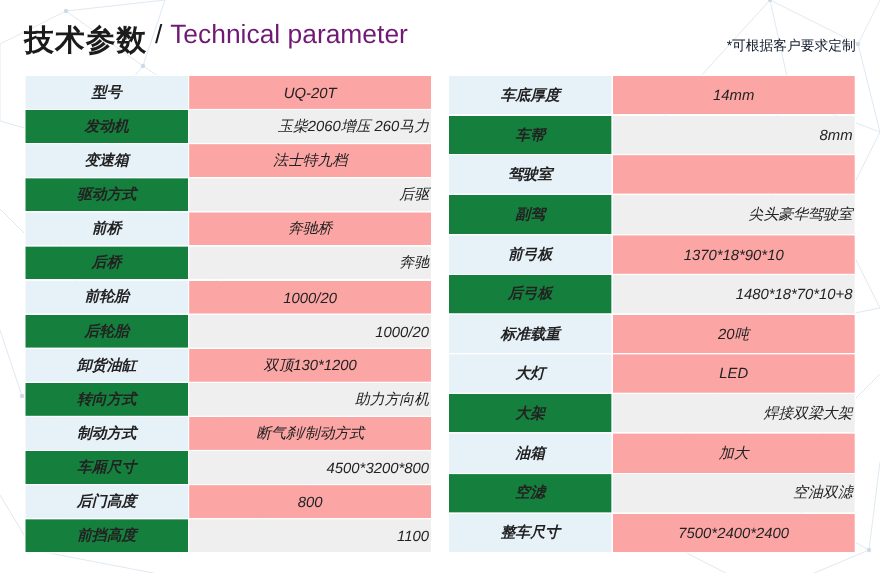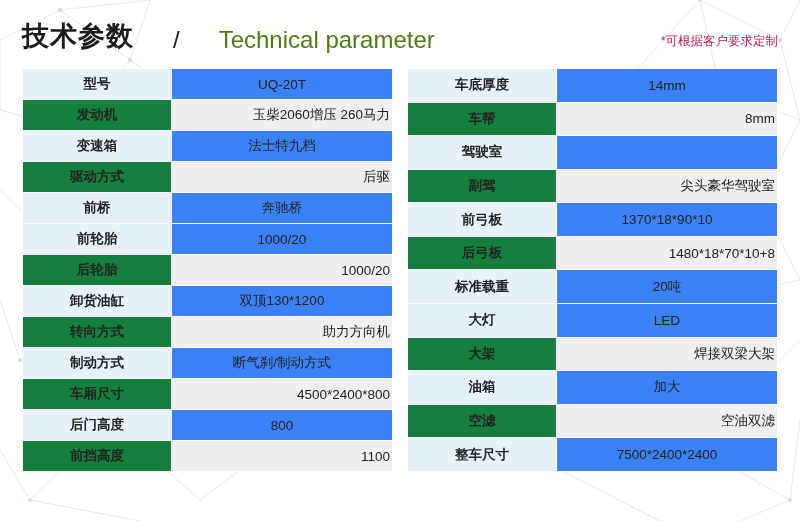--- a/index.html
+++ b/index.html
@@ -30,75 +30,75 @@
     padding: 18px 22px 0 22px;
   }
   .header {
     display: flex;
     align-items: flex-end;
     justify-content: space-between;
     margin-bottom: 14px;
   }
   .title-wrap {
     display: flex;
-    align-items: flex-end;
+    align-items: flex-start;
     white-space: nowrap;
-    gap: 32px;
   }
   .title-cn {
     font-size: 27px;
     font-weight: bold;
     color: #1b1b1b;
     letter-spacing: 1px;
   }
   .title-sep {
     font-size: 24px;
     color: #1b1b1b;
     margin: 0 7px;
     font-weight: normal;
   }
   .title-en {
     font-size: 24px;
-    color: #4d7c0f;
+    color: #701a75;
     font-weight: normal;
   }
   .note {
     font-size: 12.5px;
-    color: #be185d;
+    color: #0f172a;
     padding-bottom: 4px;
     white-space: nowrap;
   }
   .tables {
     display: flex;
     gap: 14px;
   }
   .spec-table {
     border-collapse: collapse;
     width: 372px;
     table-layout: fixed;
+    font-style: italic;
   }
   .spec-table td {
     height: 30px;
     border: 1px solid #ffffff;
     font-size: 13.5px;
     color: #222222;
     text-align: center;
     vertical-align: middle;
     padding: 0 2px;
     overflow: hidden;
     white-space: nowrap;
   }
   .spec-table td.label {
     width: 40%;
     font-weight: bold;
     background: #e7f1f8;
   }
   .spec-table td.value {
     width: 60%;
-    background: #3b82f6;
+    background: #fca5a5;
   }
   .spec-table tr.alt td.label {
     background: #15803d;
   }
   .spec-table tr.alt td.value {
     background: #efefef;
     text-align: right;
   }
 </style>
 </head>
@@ -186,20 +186,24 @@
           <td class="value">法士特九档</td>
         </tr>
         <tr class="alt">
           <td class="label">驱动方式</td>
           <td class="value">后驱</td>
         </tr>
         <tr>
           <td class="label">前桥</td>
           <td class="value">奔驰桥</td>
         </tr>
+        <tr class="alt">
+          <td class="label">后桥</td>
+          <td class="value">奔驰</td>
+        </tr>
         <tr>
           <td class="label">前轮胎</td>
           <td class="value">1000/20</td>
         </tr>
         <tr class="alt">
           <td class="label">后轮胎</td>
           <td class="value">1000/20</td>
         </tr>
         <tr>
           <td class="label">卸货油缸</td>
@@ -208,21 +212,21 @@
         <tr class="alt">
           <td class="label">转向方式</td>
           <td class="value">助力方向机</td>
         </tr>
         <tr>
           <td class="label">制动方式</td>
           <td class="value">断气刹/制动方式</td>
         </tr>
         <tr class="alt">
           <td class="label">车厢尺寸</td>
-          <td class="value">4500*2400*800</td>
+          <td class="value">4500*3200*800</td>
         </tr>
         <tr>
           <td class="label">后门高度</td>
           <td class="value">800</td>
         </tr>
         <tr class="alt">
           <td class="label">前挡高度</td>
           <td class="value">1100</td>
         </tr>
       </tbody>

